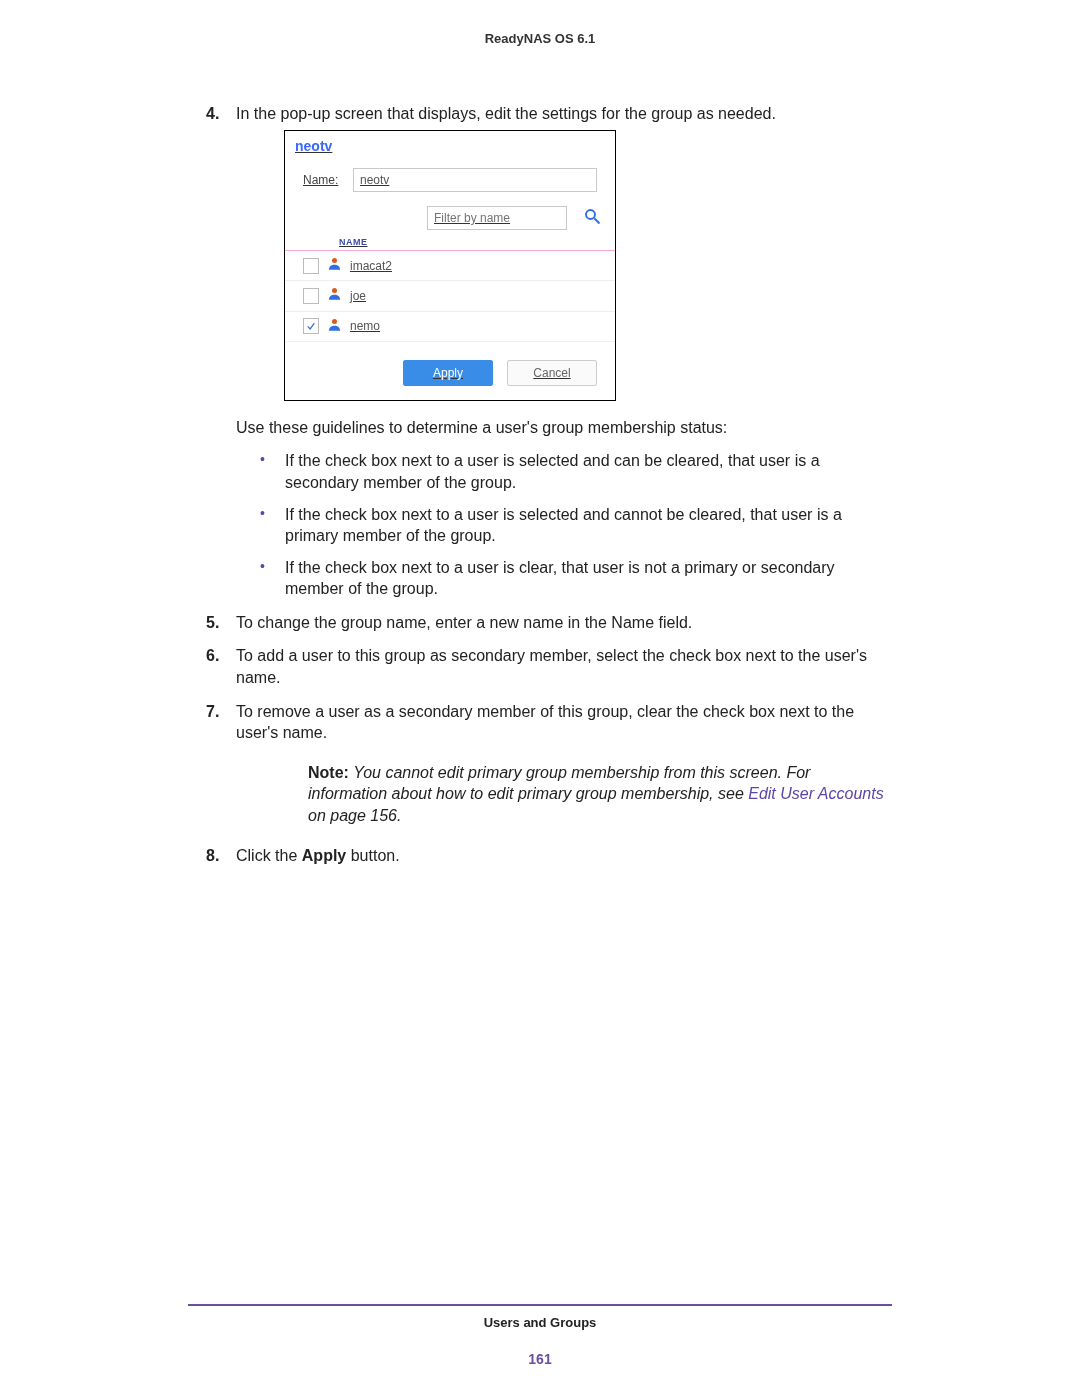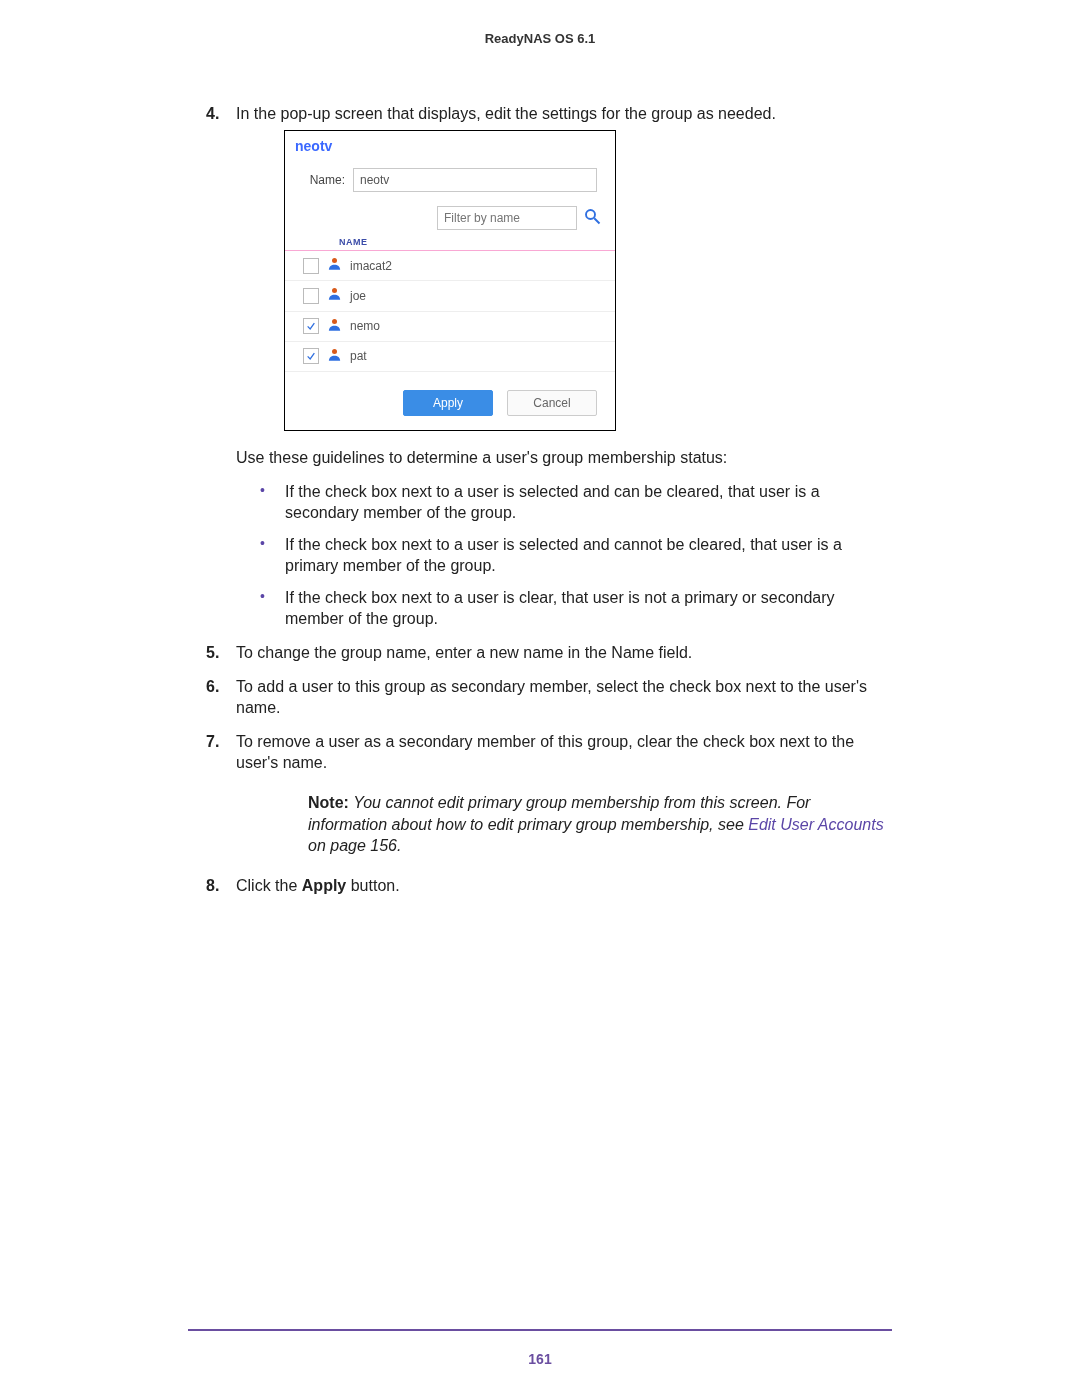--- a/index.html
+++ b/index.html
@@ -70,48 +70,49 @@
 
   
   .dialog-frame {
     width: 330px;
     border: 1px solid #000;
     margin: 6px 0 16px 48px;
     background: #fff;
     font-family: Arial, sans-serif;
     font-size: 12px;
     color: #333;
+    text-decoration: underline;
   }
   .dialog-title {
     color: #3a68ff;
     font-weight: bold;
     font-size: 14px;
     padding: 6px 10px 4px 10px;
   }
   .form-row {
     display: flex;
     align-items: center;
     gap: 8px;
     padding: 8px 18px 14px 18px;
   }
-  .form-label { color: #444; font-size: 12px; width: 42px; text-align: right; }
+  .form-label { color: #444; font-size: 12px; width: 42px; }
   .text-input {
     border: 1px solid #c9c9c9;
     height: 20px;
     padding: 1px 6px;
     font-size: 12px;
     color: #555;
     flex: 1;
   }
   .filter-row {
     display: flex;
     justify-content: flex-end;
     align-items: center;
     padding: 0 14px 6px 18px;
-    gap: 6px;
+    gap: 16px;
   }
   .filter-input {
     border: 1px solid #c9c9c9;
     height: 20px;
     width: 126px;
     padding: 1px 6px;
     font-size: 12px;
     color: #999;
   }
   .search-ico {
@@ -240,34 +241,20 @@
               </svg>
           </span>
           <span>
             <svg class="usr-ico" viewBox="0 0 24 24">
                 <circle cx="12" cy="7" r="4" fill="#d85a1a"></circle>
                 <path d="M3 22c0-5 4-8 9-8s9 3 9 8" fill="#2f6fe0"></path>
               </svg>
           </span>
           <span>nemo</span>
         </div>
-        <div class="usr-row">
-          <span class="chk">
-            <svg viewBox="0 0 24 24" fill="none" stroke="#2f6fe0" stroke-width="3">
-                <polyline points="4,13 10,19 20,5"></polyline>
-              </svg>
-          </span>
-          <span>
-            <svg class="usr-ico" viewBox="0 0 24 24">
-                <circle cx="12" cy="7" r="4" fill="#d85a1a"></circle>
-                <path d="M3 22c0-5 4-8 9-8s9 3 9 8" fill="#2f6fe0"></path>
-              </svg>
-          </span>
-          <span>pat</span>
-        </div>
 
         <div class="btn-row">
           <div class="btn btn-primary">Apply</div>
           <div class="btn">Cancel</div>
         </div>
       </div>
 
       <div style="margin-bottom:12px;">Use these guidelines to determine a user's group membership status:</div>
       <ul class="bullets" style="margin-left:24px;">
         <li>If the check box next to a user is selected and can be cleared, that user is a secondary member of the group.</li>
@@ -301,15 +288,16 @@
     <li>
       <span class="num">8.</span>
       <span>
         <span>Click the </span><span class="bold">Apply</span><span> button.</span>
       </span>
     </li>
   </ol>
 
   <div class="footer">
     <div class="footer-line"></div>
+    <div class="footer-title">Users and Groups</div>
     <div class="footer-page">161</div>
   </div>
 </div>
 
 </body></html>

